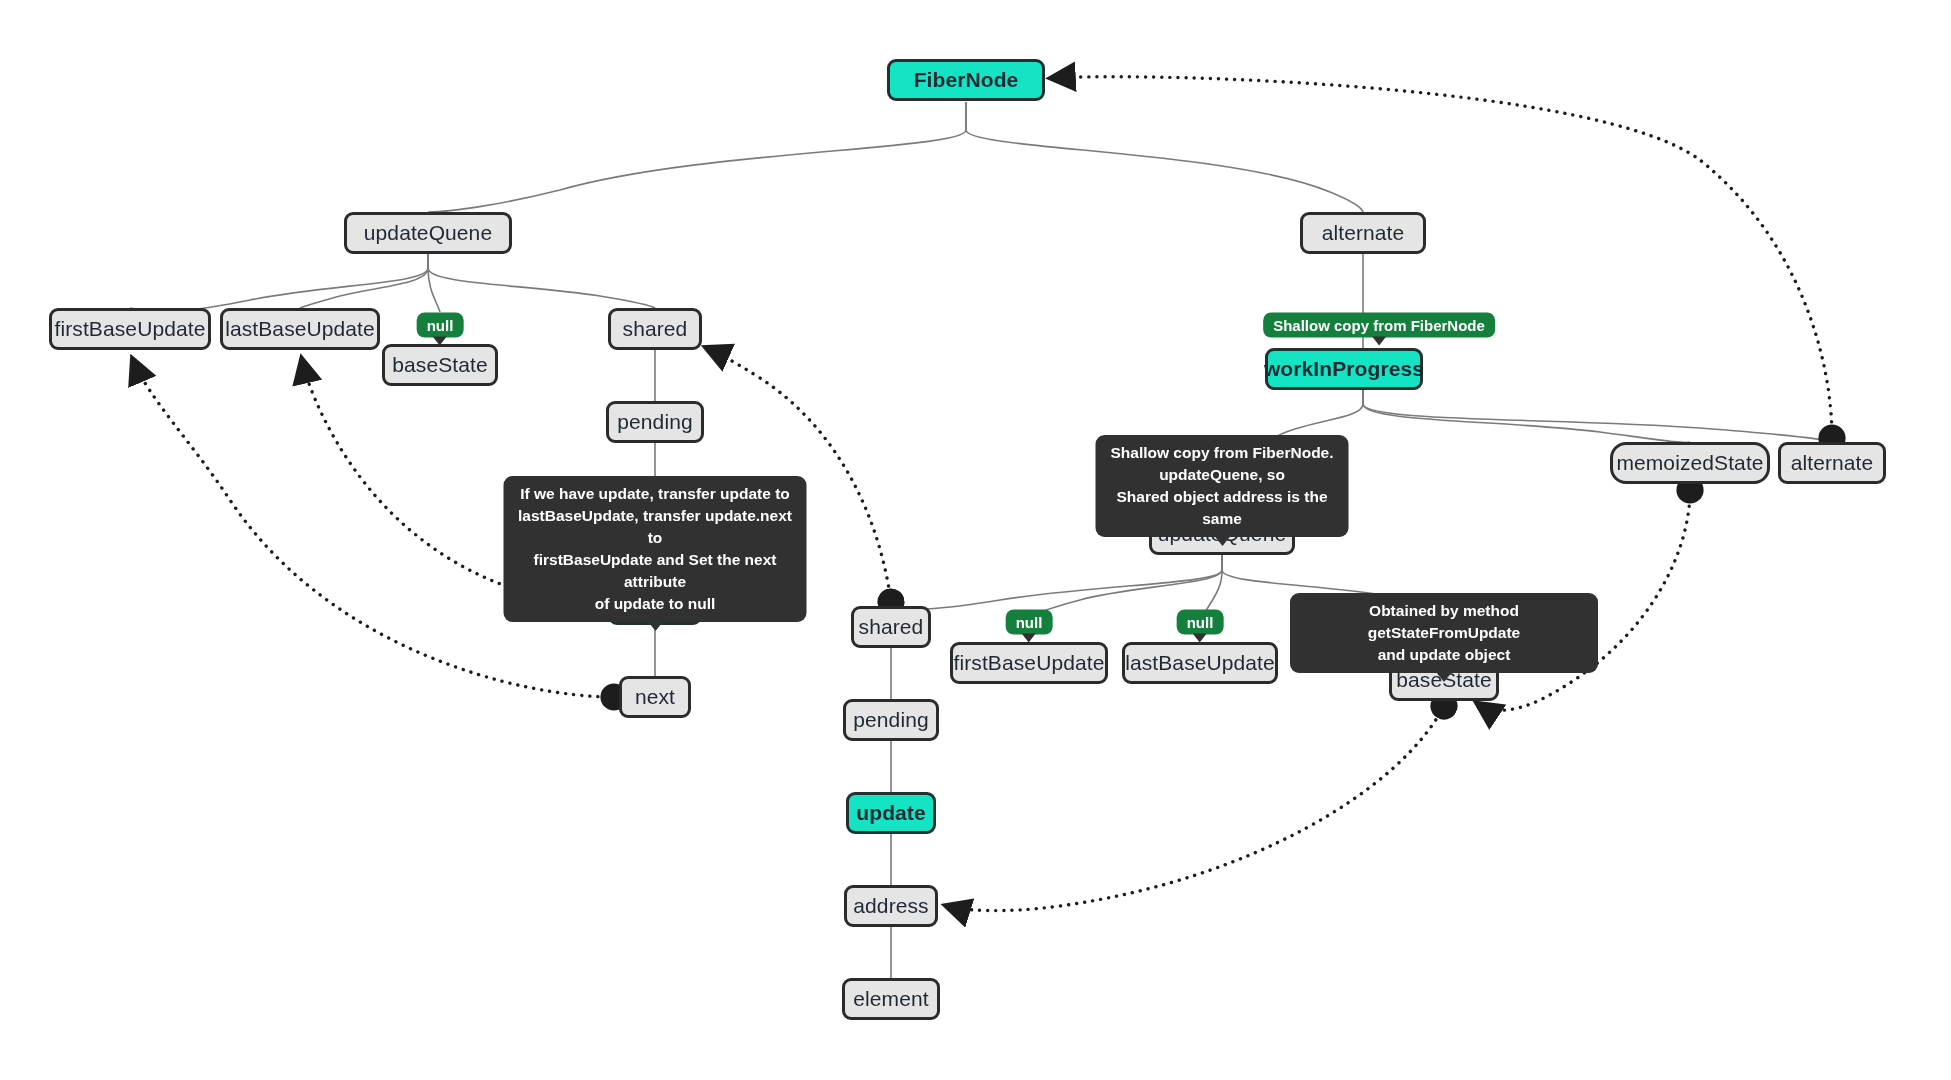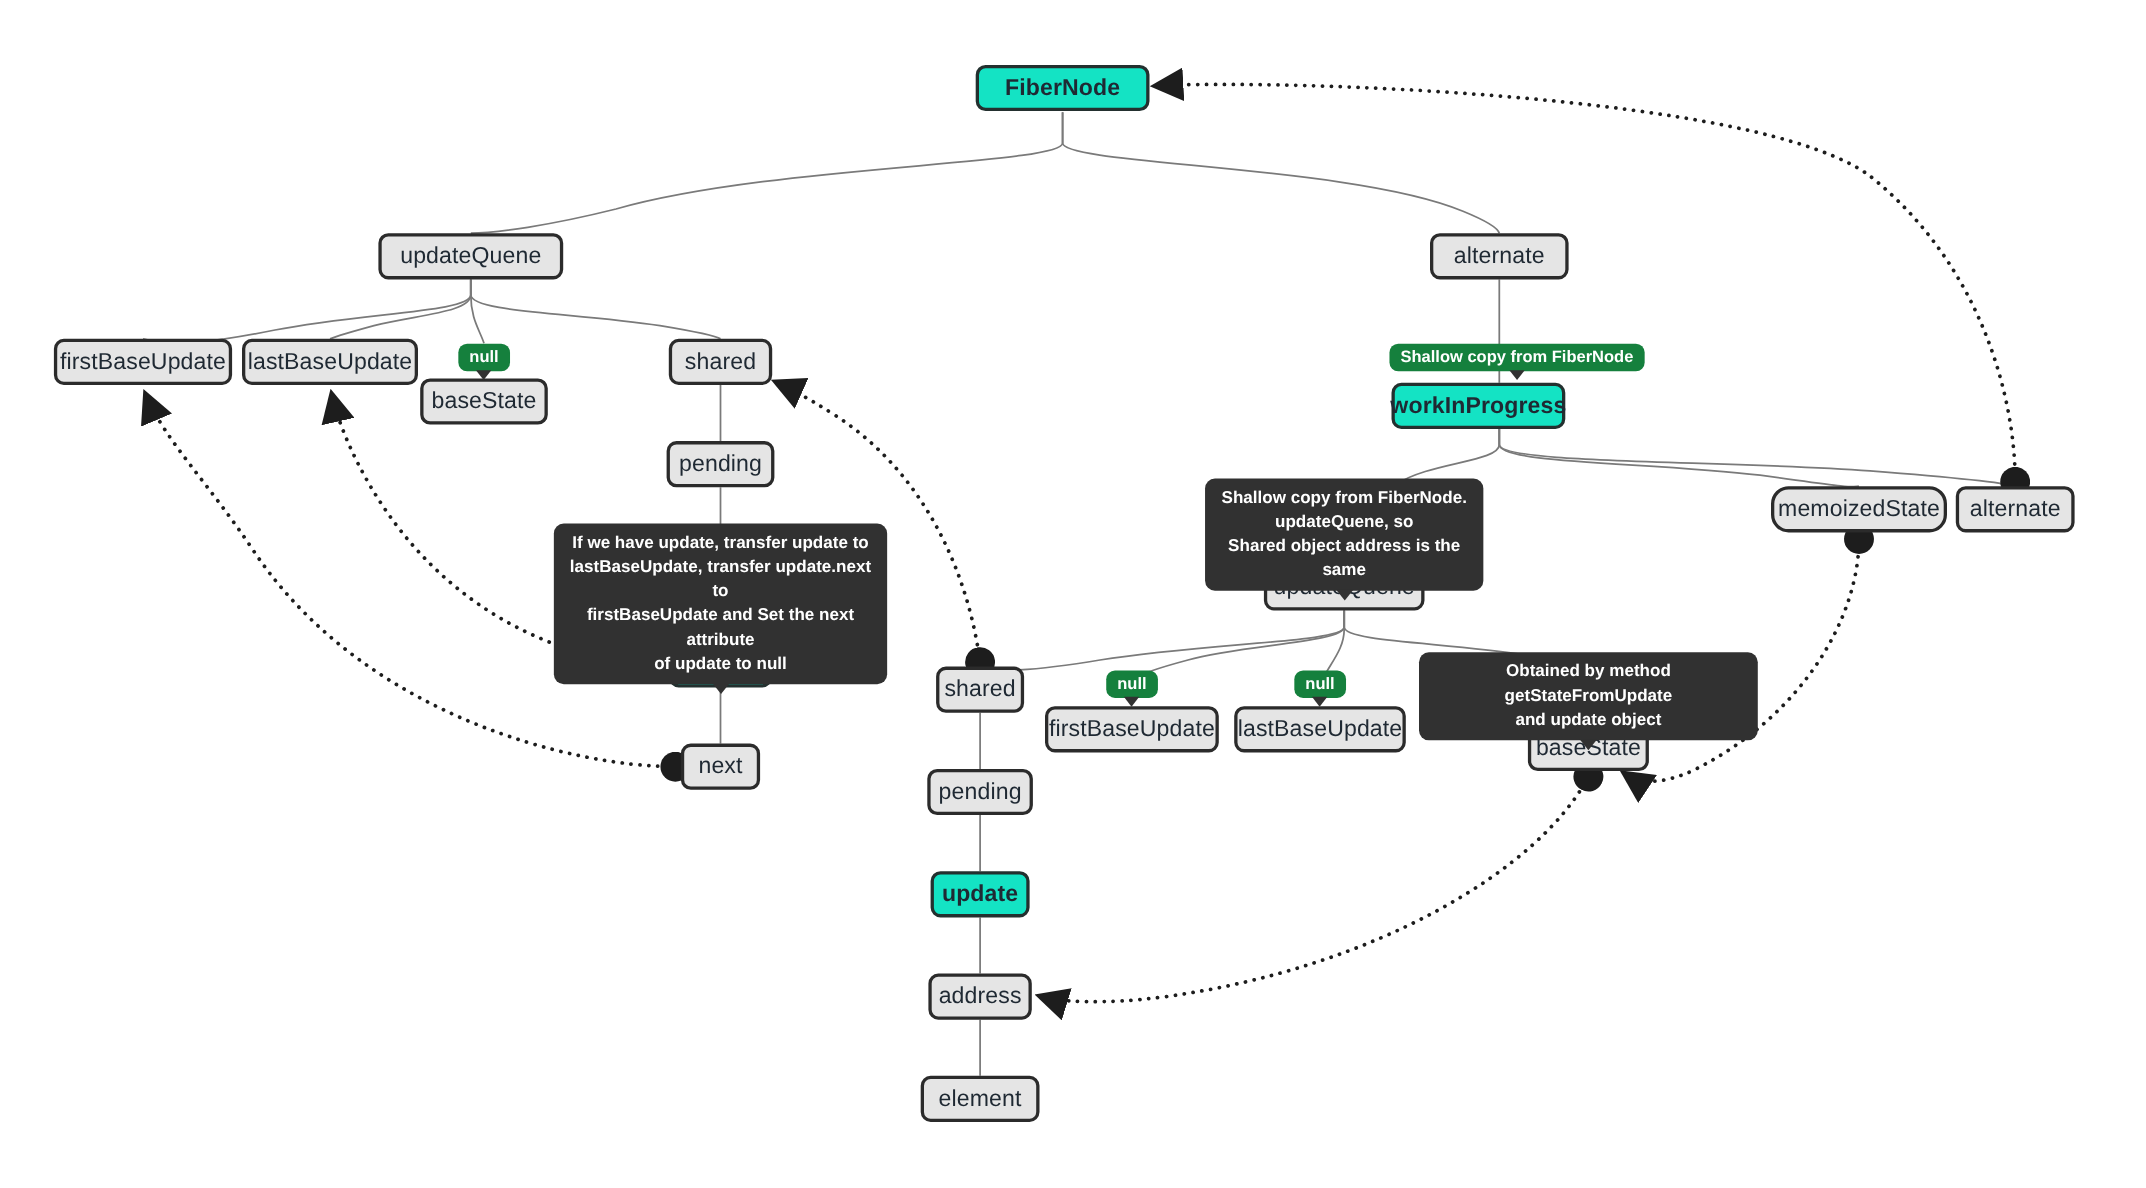--- a/index.html
+++ b/index.html
@@ -197,21 +197,21 @@
     </div>
   <div class="node" style="left:891px;top:720px;width:96px;">
       <span>pending</span>
     </div>
   <div class="node hl" style="left:891px;top:813px;width:90px;">
       <span>update</span>
     </div>
   <div class="node" style="left:891px;top:906px;width:94px;">
       <span>address</span>
     </div>
-  <div class="node" style="left:891px;top:999px;width:108px;">
+  <div class="node" style="left:891px;top:999px;width:98px;">
       <span>element</span>
     </div>
 
   <div class="tooltip" style="left:655px;top:537px;width:303px;"><span>If we have update, transfer update to
 lastBaseUpdate,  transfer update.next to
 firstBaseUpdate and Set the next attribute
 of update to null</span></div>
   <div class="tooltip" style="left:1222px;top:474px;width:253px;"><span>Shallow copy  from FiberNode.
 updateQuene, so
 Shared object address is the same</span></div>

